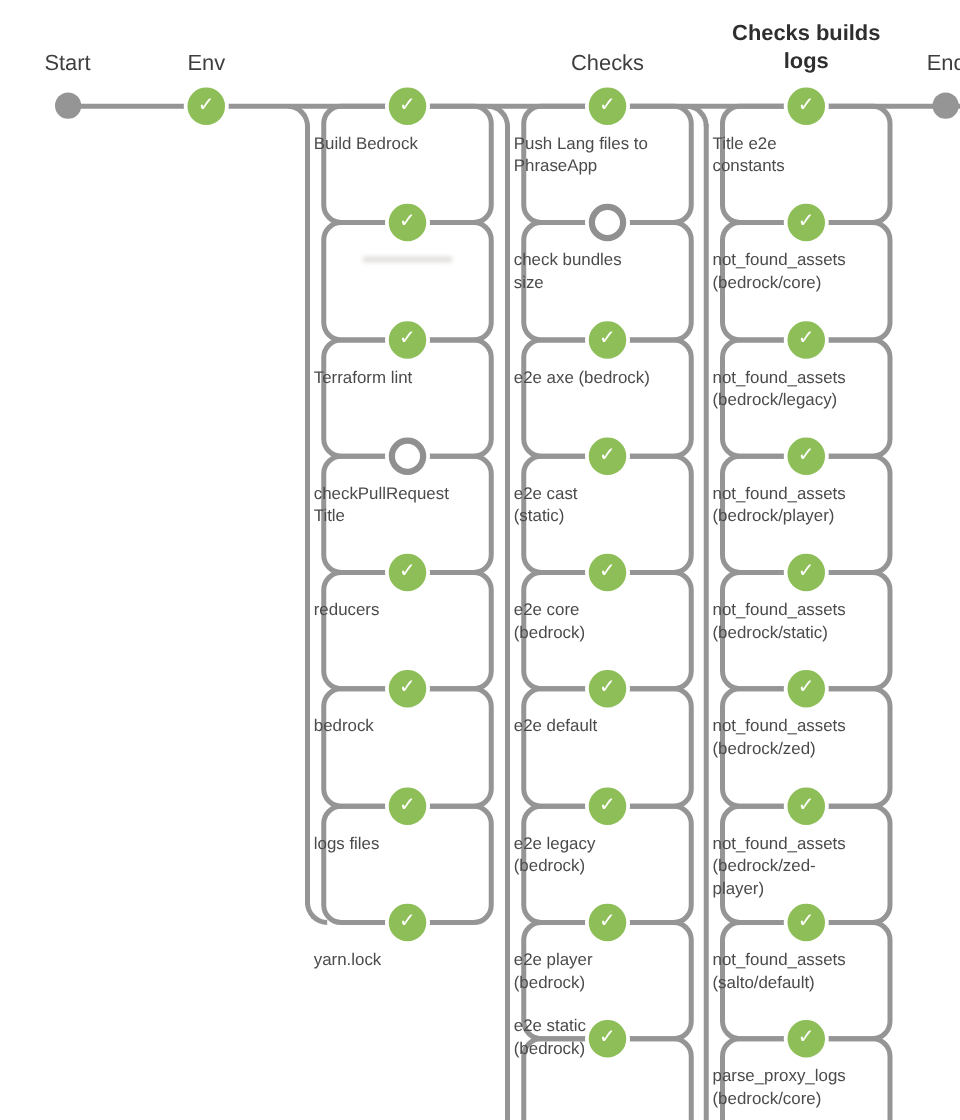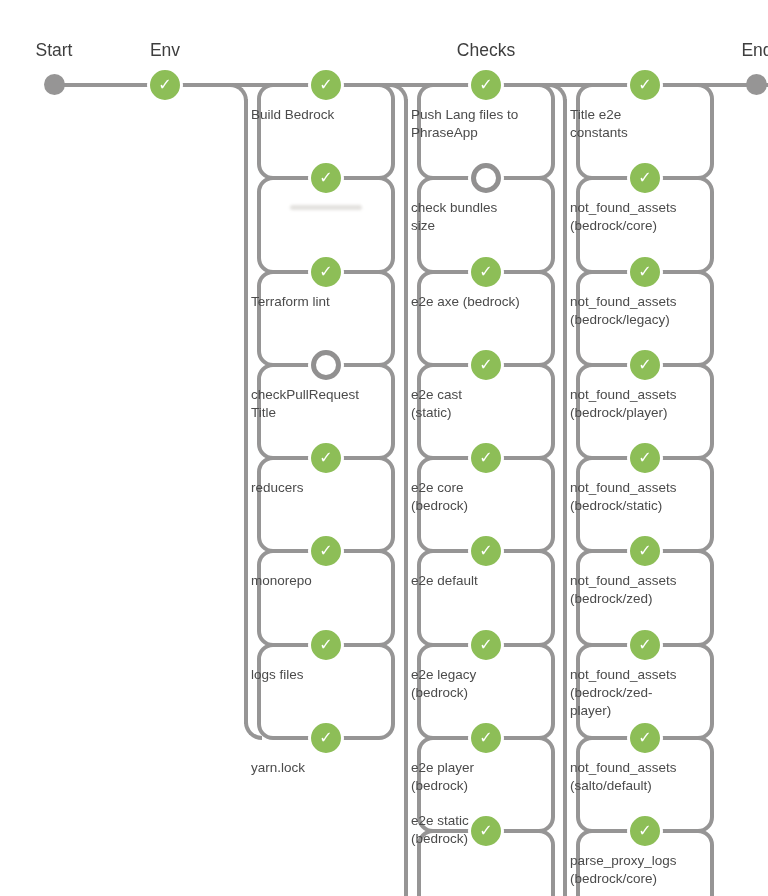--- a/index.html
+++ b/index.html
@@ -69,21 +69,21 @@
     <div class="node not_built" style="left: 311px; top: 350px;"></div>
     <div class="step-label" style="left: 251px; top: 386px;">checkPullRequest
 Title</div>
     <div class="node success" style="left: 308px; top: 440px;">
       <span class="check">✓</span>
     </div>
     <div class="step-label" style="left: 251px; top: 479px;">reducers</div>
     <div class="node success" style="left: 308px; top: 533px;">
       <span class="check">✓</span>
     </div>
-    <div class="step-label" style="left: 251px; top: 572px;">monorepo</div>
+    <div class="step-label" style="left: 251px; top: 572px;">bedrock</div>
     <div class="node success" style="left: 308px; top: 627px;">
       <span class="check">✓</span>
     </div>
     <div class="step-label" style="left: 251px; top: 666px;">logs files</div>
     <div class="node success" style="left: 308px; top: 720px;">
       <span class="check">✓</span>
     </div>
     <div class="step-label" style="left: 251px; top: 759px;">yarn.lock</div>
     <div class="stage-label" style="left: 411px; top: 40px;">Checks</div>
     <div class="corner-tr" style="left: 390px; top: 83px;"></div>
@@ -131,20 +131,22 @@
     <div class="node success" style="left: 468px; top: 720px;">
       <span class="check">✓</span>
     </div>
     <div class="step-label" style="left: 411px; top: 759px;">e2e player
 (bedrock)</div>
     <div class="node success" style="left: 468px; top: 813px;">
       <span class="check">✓</span>
     </div>
     <div class="step-label" style="left: 411px; top: 812px;">e2e static
 (bedrock)</div>
+    <div class="stage-label selected" style="left: 570px; top: 16px;">Checks builds
+logs</div>
     <div class="corner-tr" style="left: 549px; top: 83px;"></div>
     <div class="rail" style="left: 563px; top: 99px; height: 797px;"></div>
     <div class="cell" style="left: 576px; top: 83px; width: 138px; height: 97px;"></div>
     <div class="cell" style="left: 576px; top: 176px; width: 138px; height: 98px;"></div>
     <div class="cell" style="left: 576px; top: 270px; width: 138px; height: 97px;"></div>
     <div class="cell" style="left: 576px; top: 363px; width: 138px; height: 97px;"></div>
     <div class="cell" style="left: 576px; top: 456px; width: 138px; height: 97px;"></div>
     <div class="cell" style="left: 576px; top: 549px; width: 138px; height: 98px;"></div>
     <div class="cell" style="left: 576px; top: 643px; width: 138px; height: 97px;"></div>
     <div class="cell" style="left: 576px; top: 736px; width: 138px; height: 97px;"></div>

